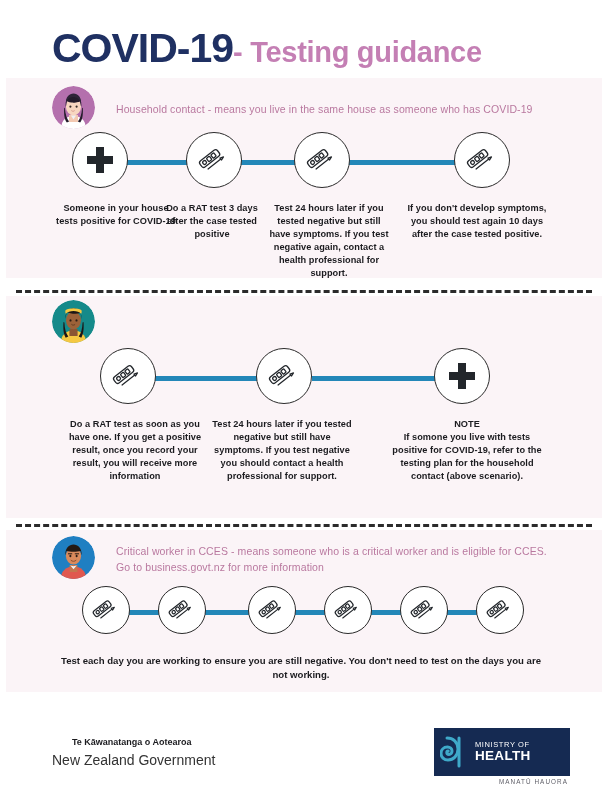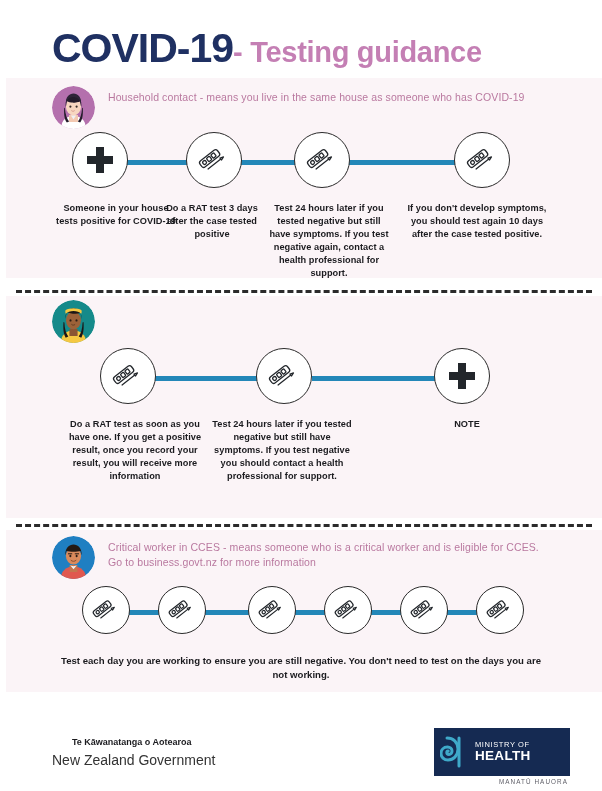--- a/index.html
+++ b/index.html
@@ -37,21 +37,21 @@
   }
   .title-sub{
     font-size:29px;font-weight:bold;color:#c47fb4;
     letter-spacing:-0.3px;line-height:1;
   }
 
   
   .section{position:absolute;left:0;right:0;}
   .sec-head{
     position:absolute;left:52px;right:48px;top:0;
-    display:flex;align-items:flex-start;gap:13px;
+    display:flex;align-items:center;gap:21px;
   }
   .avatar{
     width:43px;height:43px;border-radius:50%;
     flex:0 0 43px;position:relative;overflow:hidden;
   }
   .sec-head-text{
     font-size:10.5px;line-height:1.45;color:#b9789f;
     font-weight:normal;padding-top:4px;letter-spacing:0.1px;
   }
 
@@ -267,20 +267,21 @@
             <path d="M11 2h8v9h9v8h-9v9h-8v-9H2v-8h9z" fill="#22262b"></path>
           </svg>
         </div>
       </div>
     </div>
 
     <div class="caption" style="left:66px;width:138px;top:118px;">Do a RAT test as soon as you have one. If you get a positive result, once you record your result, you will receive more information</div>
     <div class="caption" style="left:212px;width:140px;top:118px;">Test 24 hours later if you tested negative but still have symptoms. If you test negative you should contact a health professional for support.</div>
     <div class="caption" style="left:392px;width:150px;top:118px;">
       <span class="note-hd">NOTE</span>
+      <span>If somone you live with tests positive for COVID-19, refer to the testing plan for the household contact (above scenario).</span>
     </div>
   </div>
 
   <div class="divider" style="top:524px;"></div>
 
   <div class="section" style="top:536px;">
 
     <div class="sec-head">
       <div class="avatar">
         <svg width="43" height="43" viewBox="0 0 43 43">

